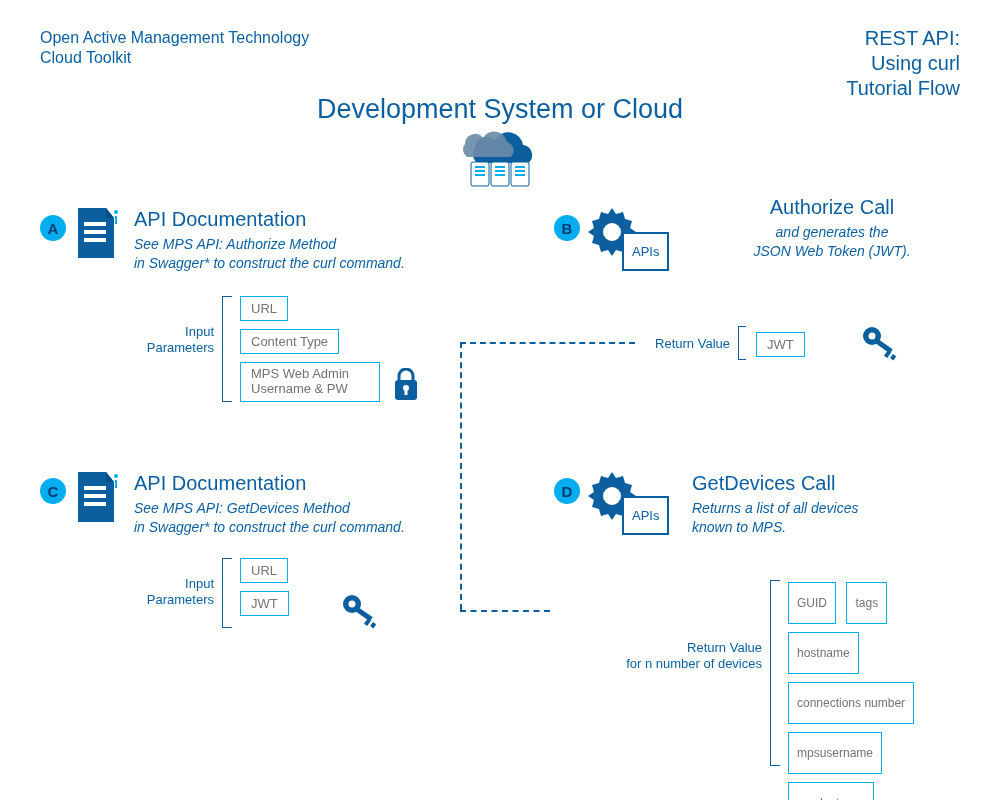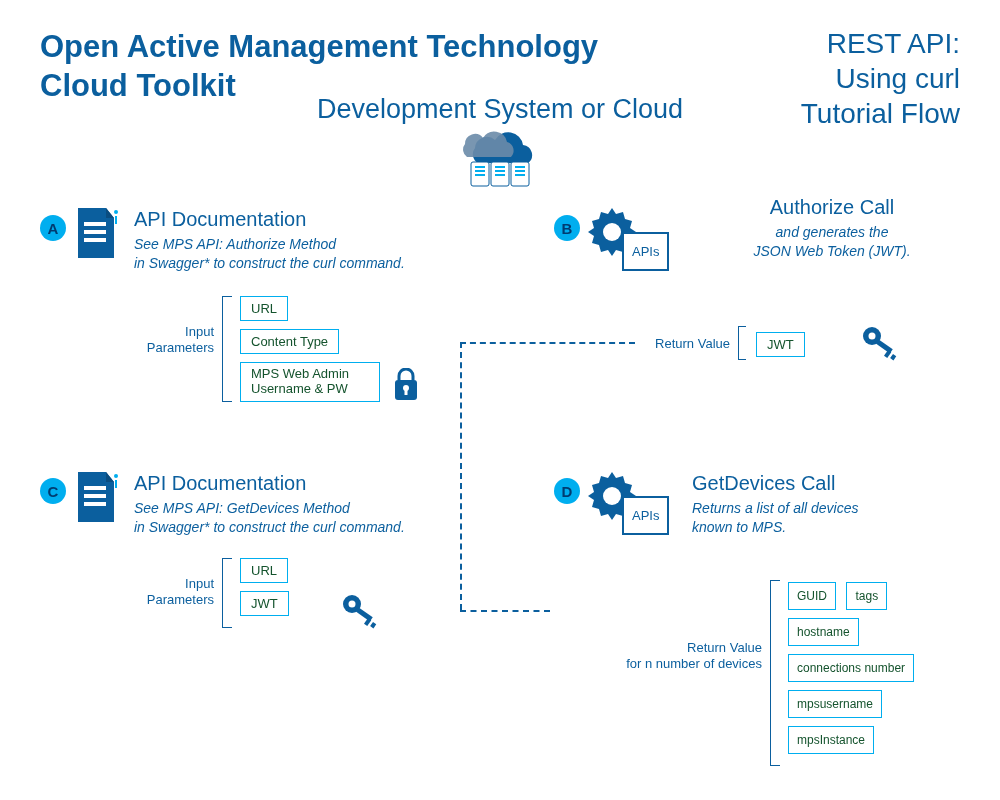--- a/index.html
+++ b/index.html
@@ -1,28 +1,28 @@
 <!DOCTYPE html>
 <html><head>
 <meta charset="utf-8">
 <style>
 * { box-sizing: border-box; margin: 0; padding: 0; }
 body { font-family: "Segoe UI", Arial, sans-serif; width: 1000px; height: 800px; position: relative; background: #fff; color: #0b5f9e; overflow: hidden; }
-.title-left { position: absolute; left: 40px; top: 28px; font-size: 31px; font-weight: 700; line-height: 1.25; }
-.title-right { position: absolute; right: 40px; top: 26px; font-size: 28px; font-weight: 300; text-align: right; line-height: 1.25; }
+.title-left { position: absolute; left: 40px; top: 28px; font-size: 16px; font-weight: 400; line-height: 1.25; }
+.title-right { position: absolute; right: 40px; top: 26px; font-size: 20px; font-weight: 300; text-align: right; line-height: 1.25; }
 .dev-label { position: absolute; left: 50%; transform: translateX(-50%); top: 94px; font-size: 27px; font-weight: 300; }
 .cloud-icon { position: absolute; left: 50%; transform: translateX(-50%); top: 120px; }
 .badge { position: absolute; width: 26px; height: 26px; border-radius: 50%; background: #00aeef; color: #003c71; font-weight: 700; display: flex; align-items: center; justify-content: center; font-size: 15px; }
 .sec { position: absolute; }
 .sec-title { font-size: 20px; font-weight: 300; margin-bottom: 4px; }
 .sec-body { font-size: 14px; font-weight: 300; line-height: 1.35; font-style: italic; }
 .param-label { position: absolute; font-size: 13px; font-weight: 300; text-align: right; line-height: 1.2; }
 .bracket-l { position: absolute; border-left: 1.5px solid #0b5f9e; border-top: 1.5px solid #0b5f9e; border-bottom: 1.5px solid #0b5f9e; }
-.pill { border: 1.5px solid #00aeef; padding: 4px 10px; font-size: 13px; font-weight: 300; color: #14532d; margin: 4px 0; display: inline-block; background: #fff; }
-.pill-sm { padding: 6px 8px; font-size: 12px; }
+.pill { border: 1.5px solid #00aeef; padding: 4px 10px; font-size: 13px; font-weight: 300; color: #737373; margin: 4px 0; display: inline-block; background: #fff; }
+.pill-sm { padding: 13px 8px; font-size: 12px; }
 .dashline { position: absolute; border: 0; border-top: 2px dashed #0b5f9e; }
 .dashline-v { position: absolute; border: 0; border-left: 2px dashed #0b5f9e; }
 .doc-icon { width: 48px; height: 56px; }
 .gear { position: absolute; }
 .apis-label { position: absolute; border: 2px solid #0b5f9e; padding: 10px 8px; font-size: 13px; background: #fff; font-weight: 300; }
 .key-icon { position: absolute; }
 .lock-icon { position: absolute; }
 </style>
 </head>
 <body>

